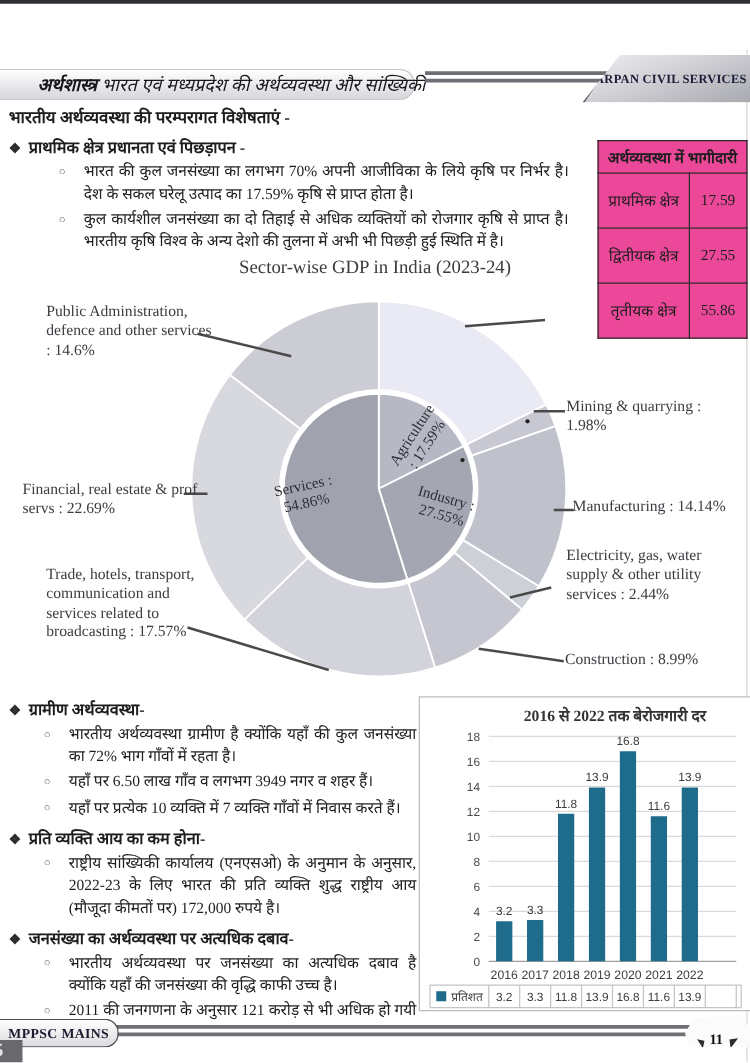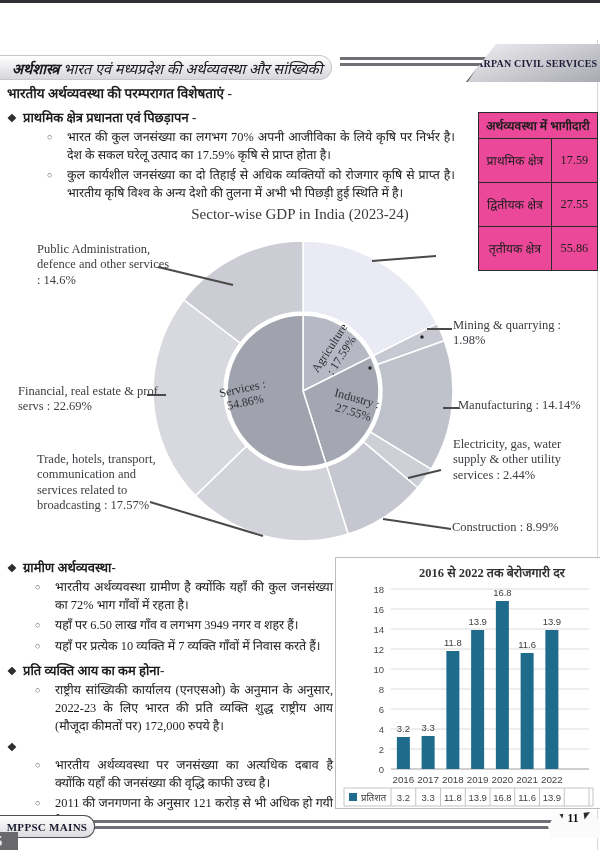--- a/index.html
+++ b/index.html
@@ -9,21 +9,21 @@
     font-family:"Liberation Serif","DejaVu Serif",serif;
   }
   .topline{position:absolute;top:0;left:0;width:600px;height:3px;background:#2e2e33;}
   .rightline{position:absolute;top:40px;bottom:0;right:2px;width:1px;background:#d8d8d8;}
 
   
   .header-pill{
     position:absolute;left:0;top:55px;width:332px;height:25px;
     background:linear-gradient(#ffffff,#d7d7dc);
     border:1px solid #c6c6cc;border-left:none;border-radius:0 13px 13px 0;
-    display:flex;align-items:center;padding-left:12px;box-sizing:border-box;
+    display:flex;align-items:center;padding-left:30px;box-sizing:border-box;
   }
   .header-pill .t{font-style:italic;font-size:14.5px;color:#17171c;white-space:nowrap;}
   .header-pill .t b{font-weight:700;}
   .header-lines{position:absolute;left:340px;top:57px;width:150px;height:12px;}
   .header-lines .bar,.footer-lines .bar{height:3px;background:#6f6f75;margin-bottom:3px;}
   .brand-tab{
     position:absolute;right:0;top:44px;width:134px;height:38px;
     background:linear-gradient(160deg,#f0f0f3 0%,#c9c9cf 55%,#a9a9b1 100%);
     clip-path:polygon(30px 0,134px 0,134px 38px,0 38px);
   }
@@ -82,21 +82,21 @@
   .footer-pill{
     position:absolute;left:0;top:815px;width:94px;height:21px;
     border:1.5px solid #4f4f55;border-left:none;border-radius:0 11px 11px 0;
     background:linear-gradient(#ffffff,#dcdcdf);
     display:flex;align-items:center;justify-content:center;
     font-weight:700;font-size:11px;color:#1b1b30;letter-spacing:.3px;
   }
   .page-tab{
     position:absolute;right:0;top:812px;width:52px;height:26px;background:#fbfbfb;
     clip-path:polygon(0 55%,14% 10%,86% 0,100% 40%,100% 100%,6% 100%);
-    display:flex;align-items:flex-start;justify-content:center;
+    display:flex;align-items:flex-end;justify-content:center;
   }
   .page-tab .num{font-weight:700;font-size:11.5px;color:#111;}
   .page-tab .tri-l{width:0;height:0;border-left:6px solid transparent;border-top:6px solid #2c2c2c;margin-right:5px;transform:rotate(12deg);}
   .page-tab .tri-r{width:0;height:0;border-right:7px solid transparent;border-top:7px solid #2c2c2c;margin-left:6px;transform:rotate(-8deg);}
   .corner-square{
     position:absolute;left:0;top:832px;width:18px;height:18px;background:#68686d;
     color:#e3e3e6;font-weight:700;font-size:15px;line-height:18px;text-indent:-5px;overflow:hidden;
   }
 </style>
 </head>
@@ -220,20 +220,21 @@
     <span class="mk">❖</span>
     <span>प्रति व्यक्ति आय का कम होना-</span>
   </div>
   <div class="bullet">
       <span class="mk">○</span>
       <span class="tx">राष्ट्रीय सांख्यिकी कार्यालय (एनएसओ) के अनुमान के अनुसार, 2022-23 के लिए भारत की प्रति व्यक्ति शुद्ध राष्ट्रीय आय (मौजूदा कीमतों पर) 172,000 रुपये है।</span>
     </div>
 
   <div class="sec-head">
     <span class="mk">❖</span>
+    <span>जनसंख्या का अर्थव्यवस्था पर अत्यधिक दबाव-</span>
   </div>
   <div class="bullet">
       <span class="mk">○</span>
       <span class="tx">भारतीय अर्थव्यवस्था पर जनसंख्या का अत्यधिक दबाव है क्योंकि यहाँ की जनसंख्या की वृद्धि काफी उच्च है।</span>
     </div>
   <div class="bullet">
       <span class="mk">○</span>
       <span class="tx">2011 की जनगणना के अनुसार 121 करोड़ से भी अधिक हो गयी है।</span>
     </div>
 </div>

